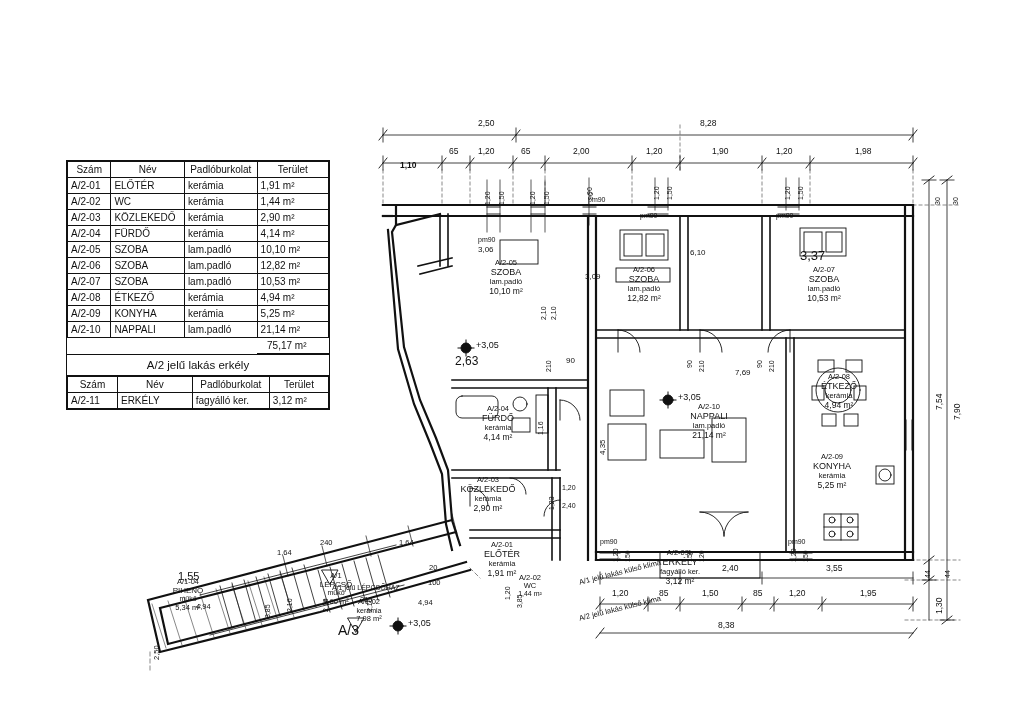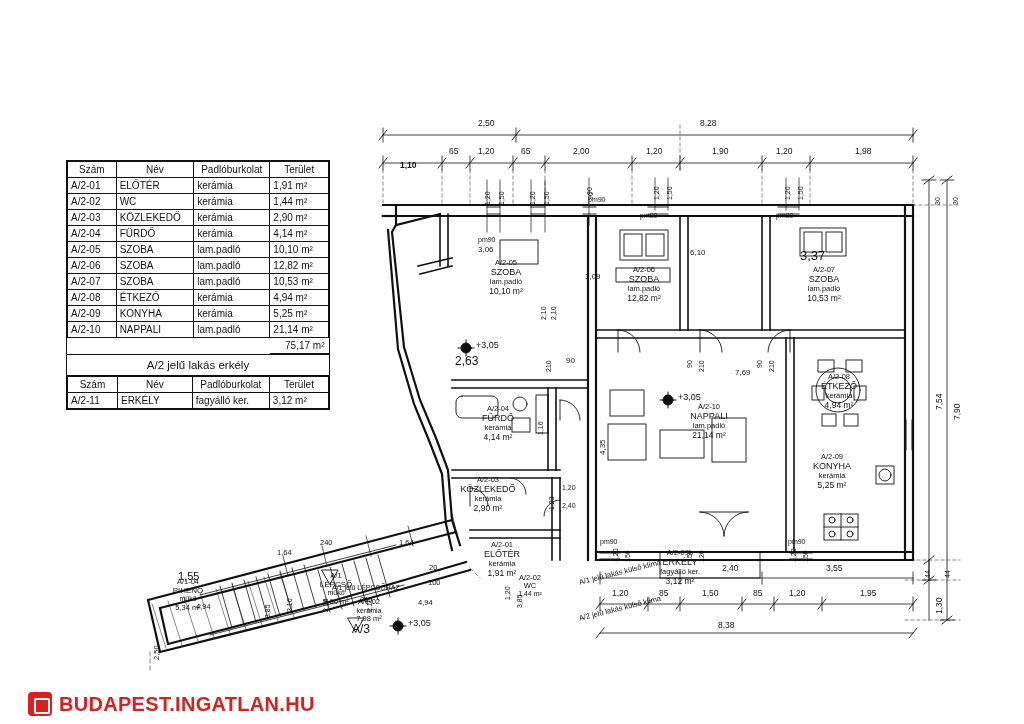--- a/index.html
+++ b/index.html
@@ -38,21 +38,21 @@
     font-size:10px;
     line-height:13px;
     white-space:nowrap;
   }
   .legend th{text-align:center;font-size:10px;}
   .legend td.num{text-align:left;width:46px;}
   .legend td.name{width:74px;}
   .legend td.fl{width:72px;}
   .legend td.area{width:56px;}
   .legend tr.total td{border-left:none;border-right:none;}
-  .legend .totalcell{text-align:right;padding-right:4px;}
+  .legend .totalcell{text-align:right;padding-right:22px;}
   .legend .subtitle{
     text-align:center;
     font-size:11.5px;
     padding:4px 2px 4px;
     border-top:1.4px solid #111;
     border-bottom:1.4px solid #111;
   }
   .nb{border:none !important;}
 
   
@@ -706,22 +706,16 @@
   <div class="dim v" style="left:504px;top:600px;font-size:7px;">1,20</div>
   <div class="dim v" style="left:516px;top:608px;font-size:7px;">3,85</div>
 
   <div class="lvl" style="left:476px;top:340px;">+3,05</div>
   <div class="lvl" style="left:678px;top:392px;">+3,05</div>
   <div class="lvl" style="left:408px;top:618px;">+3,05</div>
 
   <div class="note rot" style="left:578px;top:578px;">A/1 jelű lakás külső klíma</div>
   <div class="note rot" style="left:578px;top:614px;">A/2 jelű lakás külső klíma</div>
   <div class="note" style="left:332px;top:584px;font-size:7px;">A/1 jelű LÉPCSŐHÁZ</div>
-  <div class="note" style="left:352px;top:622px;font-size:12px;">A/3</div>
-
-  <div class="wm">
-    <div class="logo"></div>
-    <div class="txt">
-      <span class="b">BUDAPEST</span><span class="hu">.INGATLAN.HU</span>
-    </div>
-  </div>
+  <div class="note" style="left:338px;top:622px;font-size:14px;">A/3</div>
+
 
 </div>
 
 </body></html>

